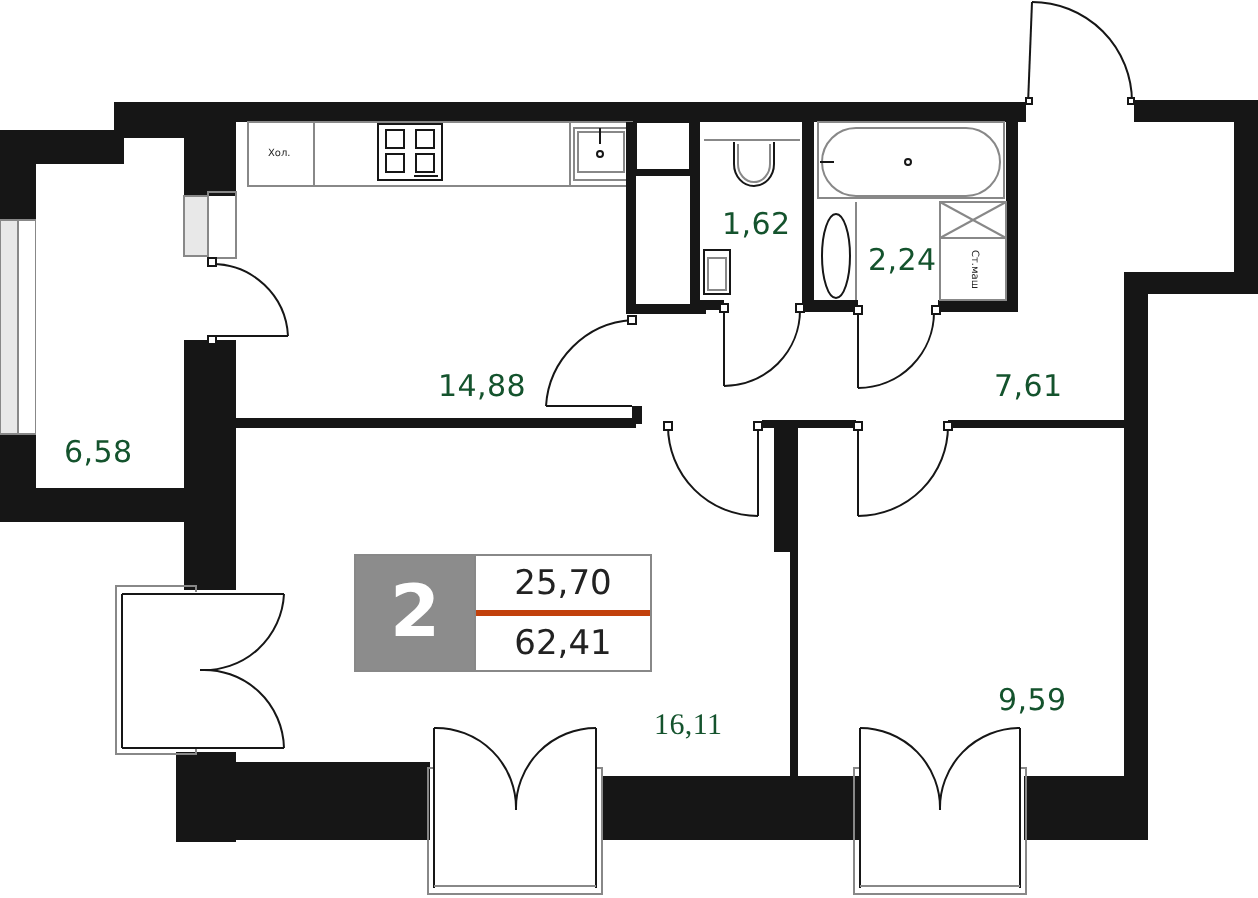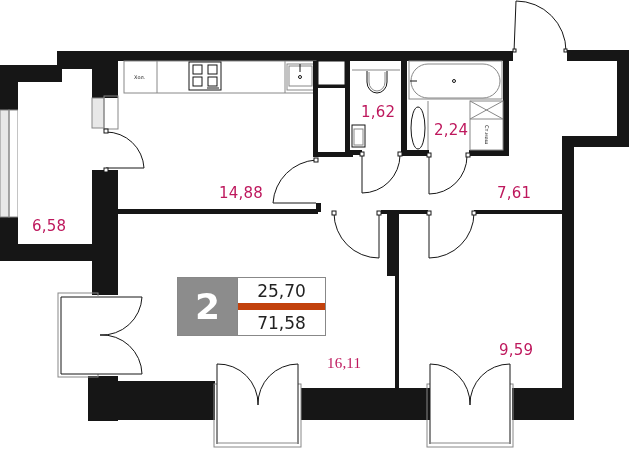--- a/index.html
+++ b/index.html
@@ -4,28 +4,28 @@
 <style>
   html, body { margin: 0; padding: 0; background: #ffffff; }
   body { width: 629px; height: 449px; overflow: hidden; position: relative; font-family: "DejaVu Sans", sans-serif; }
   #plan { position: absolute; left: 0; top: 0; width: 629px; height: 449px; }
   .wall { fill: #161616; }
   .thin { fill: none; stroke: #161616; stroke-width: 1; }
   .thin-gray { fill: none; stroke: #888; stroke-width: 1; }
   .glass { fill: #e8e8e8; stroke: #888; stroke-width: 1; }
   .door-leaf { fill: #ffffff; stroke: #161616; stroke-width: 1; }
   .arc { fill: none; stroke: #161616; stroke-width: 1; }
-  .area-label { position: absolute; font-size: 15px; color: #be185d; letter-spacing: 0.2px; white-space: nowrap; }
+  .area-label { position: absolute; font-size: 15px; color: #14532d; letter-spacing: 0.2px; white-space: nowrap; }
   .tiny-label { position: absolute; font-size: 5px; color: #222; white-space: nowrap; }
   .wm-label { position: absolute; font-size: 5px; color: #222; white-space: nowrap; transform: rotate(90deg); transform-origin: left top; }
   #summary { position: absolute; left: 177px; top: 277px; width: 149px; height: 59px; border: 1px solid #888; box-sizing: border-box; display: flex; background: #fff; }
   #summary .rooms { width: 60px; height: 100%; background: #8c8c8c; color: #fff; font-size: 36px; font-weight: bold; display: flex; align-items: center; justify-content: center; border-right: 1px solid #888; box-sizing: border-box; }
   #summary .vals { flex: 1; display: flex; flex-direction: column; }
   #summary .val { flex: 1; display: flex; align-items: center; justify-content: center; font-size: 17px; color: #222; }
-  #summary .val:first-child { border-bottom: 7px solid #c2410c; }
+  #summary .val:first-child { border-bottom: 3px solid #c2410c; }
 </style>
 </head>
 <body>
 
 <svg id="plan" viewBox="0 0 629 449" xmlns="http://www.w3.org/2000/svg">
 
   <g>
 
     <rect class="wall" x="57" y="51" width="156" height="10"></rect>
     <rect class="wall" x="213" y="51" width="300" height="10"></rect>
@@ -223,15 +223,15 @@
 <div class="area-label" style="left:327px; top:355px;font-family:Liberation Serif, serif;">16,11</div>
 <div class="area-label" style="left:499px; top:341px;">9,59</div>
 
 <div class="tiny-label" style="left:134px; top:74px;">Хол.</div>
 <div class="wm-label" style="left:490px; top:125px;">Ст.маш</div>
 
 <div id="summary">
   <div class="rooms">2</div>
   <div class="vals">
     <div class="val">25,70</div>
-    <div class="val">71,58</div>
+    <div class="val">62,41</div>
   </div>
 </div>
 
 </body></html>

